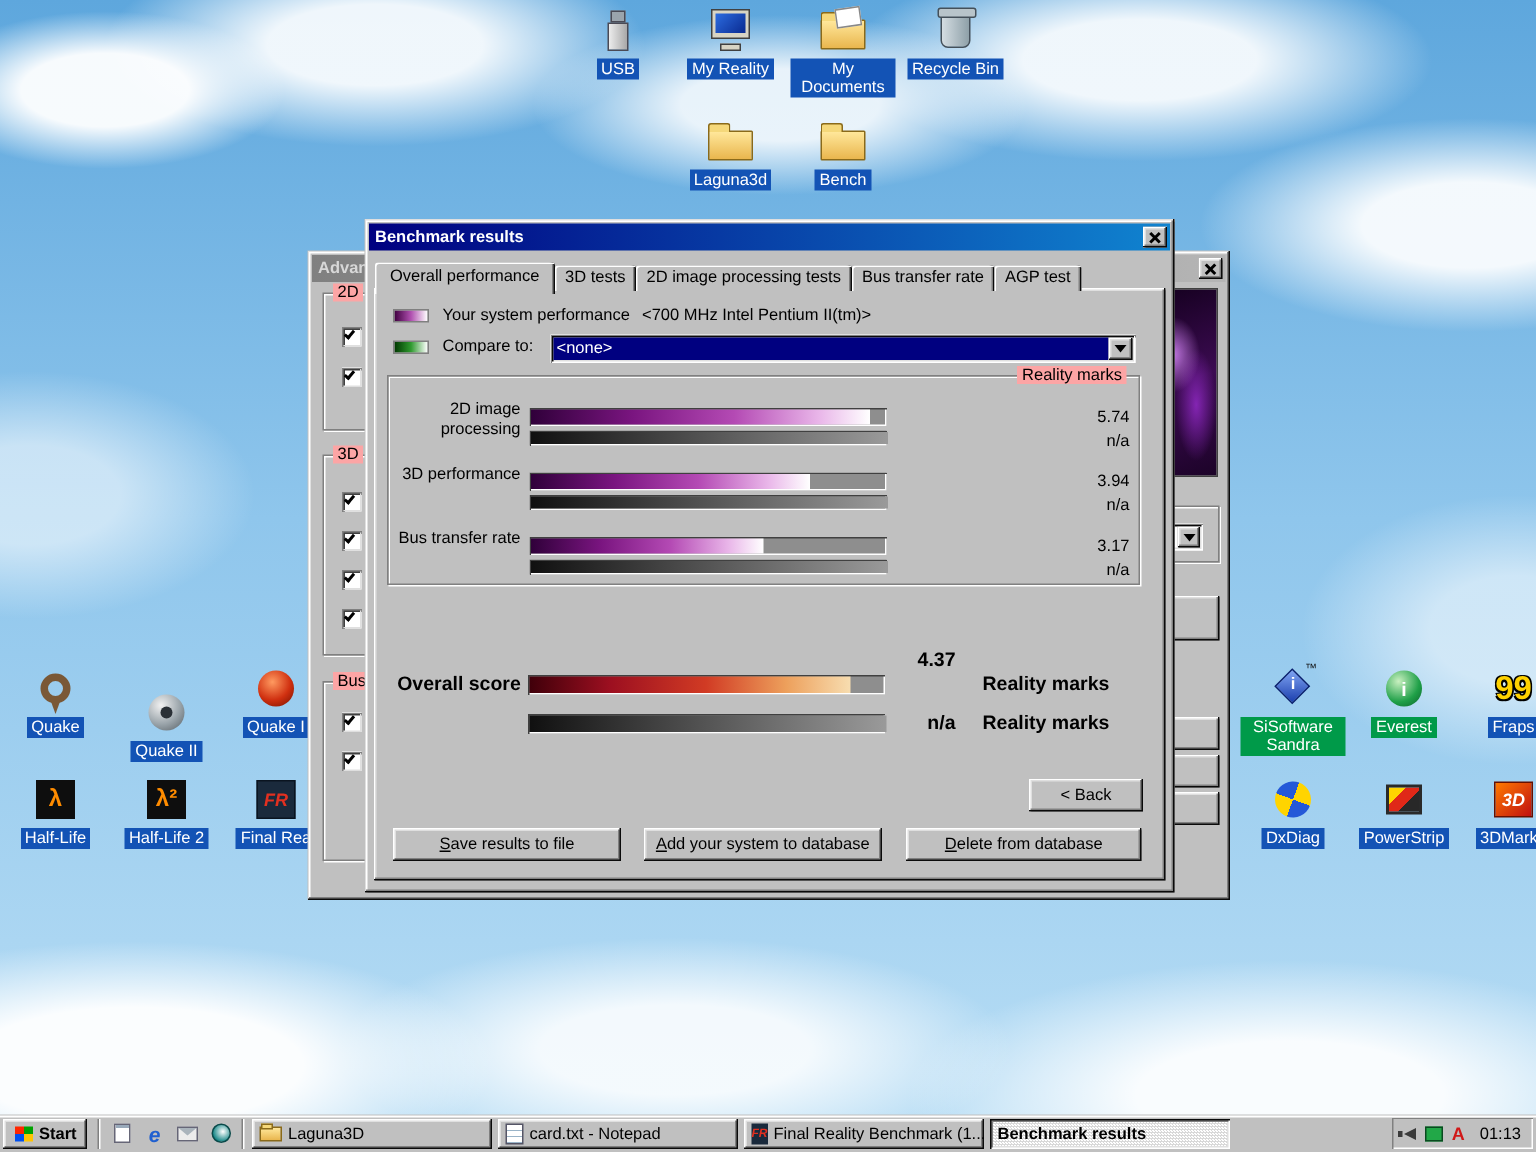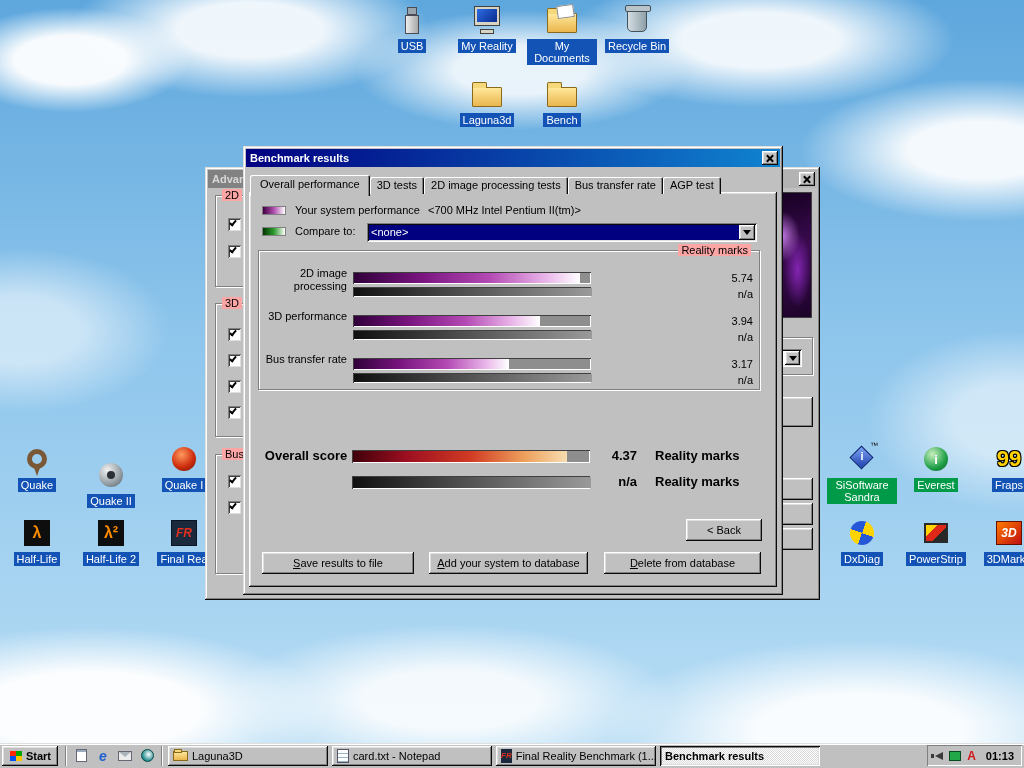--- a/index.html
+++ b/index.html
@@ -168,21 +168,21 @@
   .i-ie { color:#2060d0; font-weight:bold; font-size:14px; font-style:italic; }
   .i-sheet { width:11px; height:13px; background:#fff; border:1px solid #667; box-shadow:inset 0 2px 0 #9ab; }
   .i-env { position:relative; width:14px; height:10px; background:#ececec; border:1px solid #667; }
   .i-env::after { content:""; position:absolute; left:0; top:0; width:0; height:0;
     border-left:6px solid transparent; border-right:6px solid transparent; border-top:5px solid #aab4bc; }
   .i-dish { width:13px; height:13px; border-radius:50%; background:radial-gradient(circle at 60% 40%,#fff,#1c8a8a 70%); border:1px solid #0a4a4a; }
   .i-vol { width:0; height:0; border-top:4px solid transparent; border-bottom:4px solid transparent; border-right:8px solid #3a3a3a; position:relative; }
   .i-vol::before { content:""; position:absolute; left:-4px; top:-2px; width:3px; height:4px; background:#3a3a3a; }
   .i-disp { width:12px; height:10px; background:#22a848; border:1px solid #0a4a20; }
   .i-ati { color:#d01818; font-weight:bold; font-size:12px; }
-  #clock { padding-left:4px;font-weight:bold; }
+  #clock { padding-left:4px; }
 </style>
 </head>
 <body>
 
 <div id="desktop"></div>
 
 <div class="dicon" style="left:376px;top:4px">
   <div class="art">
       <div class="a-usb">
         <i class="u-cap"></i>
@@ -425,21 +425,21 @@
       <div class="rscore" style="top:123px">n/a</div>
     </div>
 
     <div class="big" id="overall-label">Overall score</div>
     <div class="bar obar" style="top:258px">
         <div class="fill red" style="width: 90%;"></div>
       </div>
     <div class="bar obar" style="top:284px">
         <div class="fill na"></div>
       </div>
-    <div class="big oscore" style="top:256px">4.37</div>
+    <div class="big oscore" style="top:240px">4.37</div>
     <div class="big ounit" style="top:256px">Reality marks</div>
     <div class="big oscore" style="top:282px">n/a</div>
     <div class="big ounit" style="top:282px">Reality marks</div>
 
     <div class="btn dlg-btn" style="left:437px;top:327px;width:76px">
       <span>&lt; Back</span>
     </div>
     <div class="btn dlg-btn" style="left:13px;top:360px;width:152px">
       <span class="accel">Save results to file</span>
     </div>

